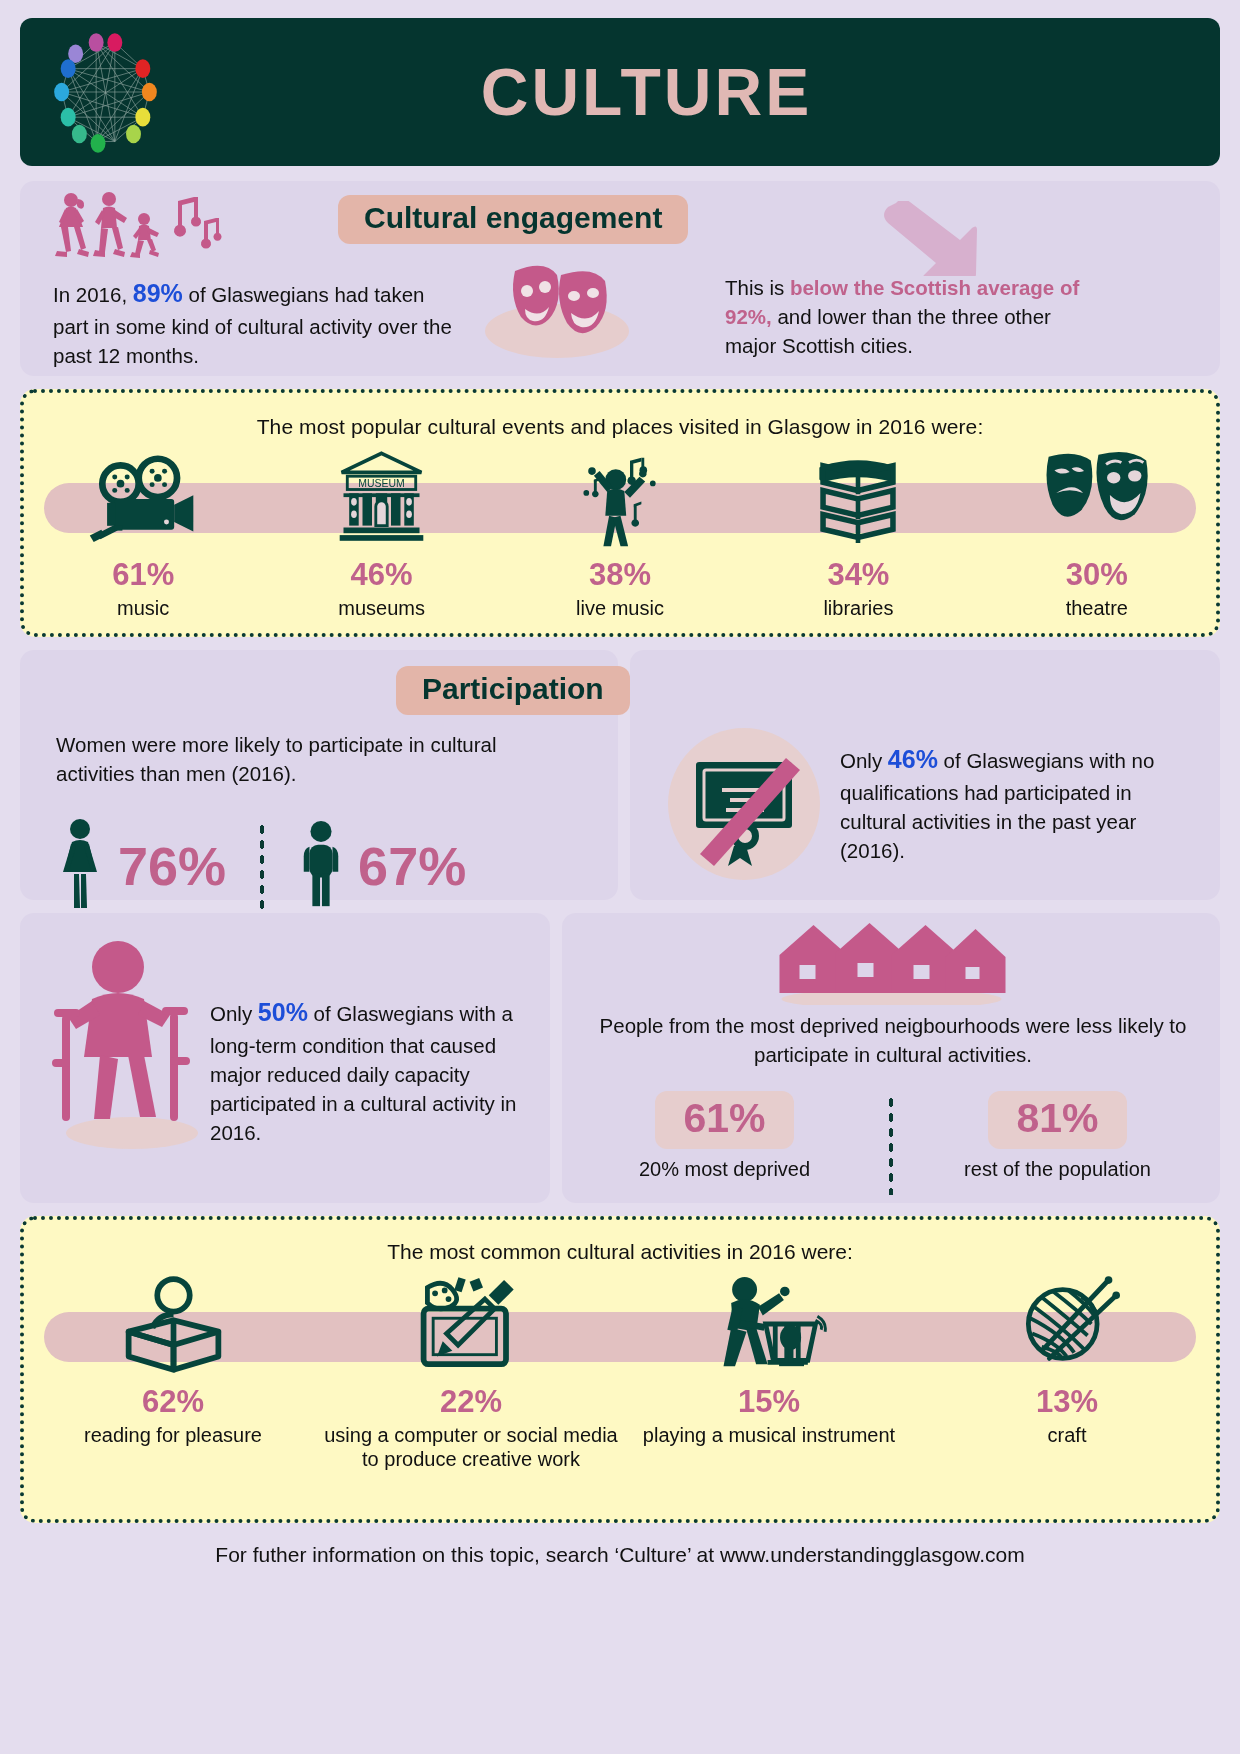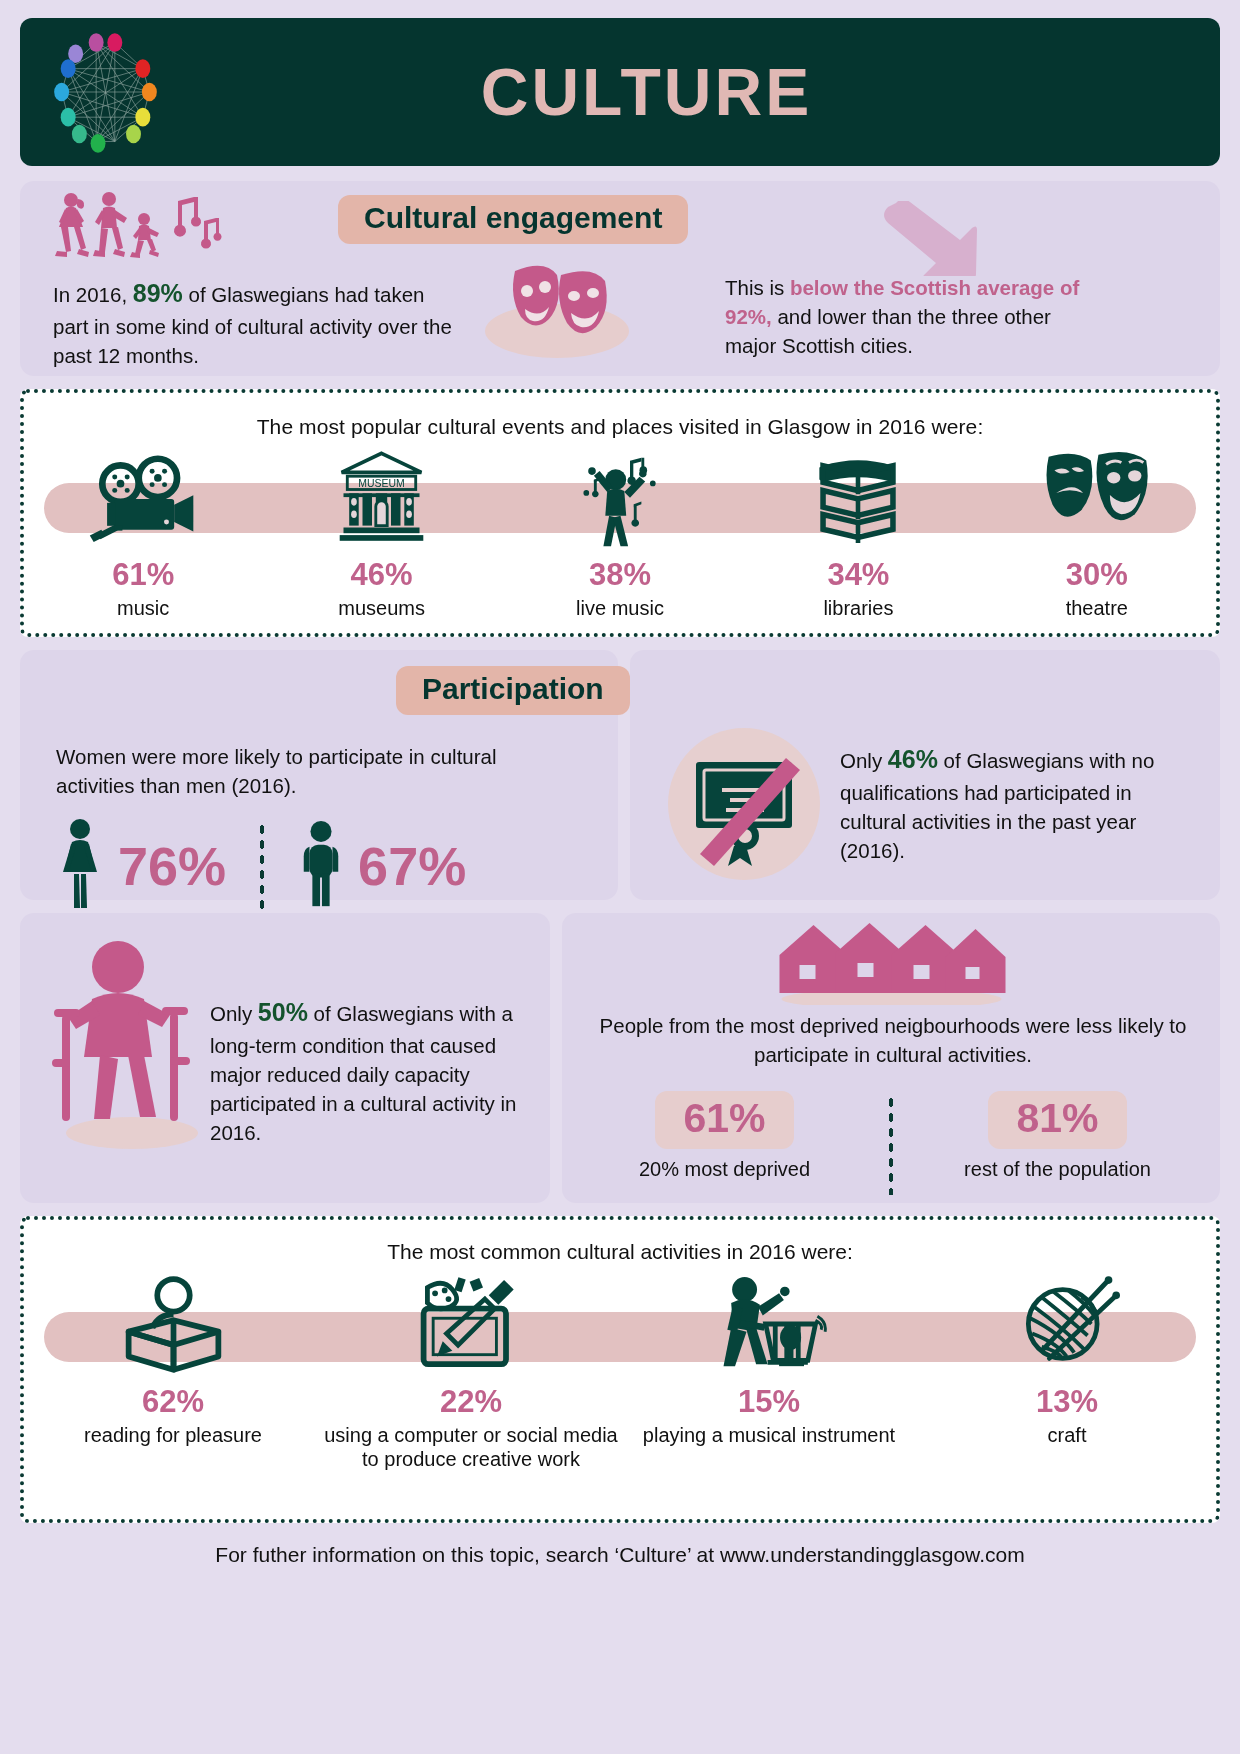--- a/index.html
+++ b/index.html
@@ -27,23 +27,23 @@
     color: #e0b8b4;
     font-size: 66px;
     font-weight: bold;
     letter-spacing: 3px;
     padding-right: 110px;
   }
 
   
   .panel { background: #ddd5ea; border-radius: 14px; position: relative; }
   .panel-dotted {
-    background: #ffffff;
+    background: #fef9c3;
     border: 4px dotted #0a3a33;
-    border-radius: 8px;
+    border-radius: 15px;
     position: relative;
   }
 
   
   .pill {
     background: #e3b5a9;
     color: #05352f;
     font-weight: bold;
     font-size: 30px;
     border-radius: 12px;
@@ -58,21 +58,21 @@
   .eng-left-text {
     position: absolute; left: 33px; top: 95px; width: 400px;
     font-size: 20.5px; line-height: 1.42; color: #111;
   }
   .eng-masks { position: absolute; left: 455px; top: 72px; width: 160px; height: 110px; }
   .eng-arrow { position: absolute; left: 860px; top: 20px; width: 115px; height: 75px; }
   .eng-right-text {
     position: absolute; left: 705px; top: 92px; width: 375px;
     font-size: 20.5px; line-height: 1.42; color: #111;
   }
-  .big { color: #14532d; font-weight: bold; font-size: 25px; }
+  .big { color: #1d4ed8; font-weight: bold; font-size: 25px; }
   .pinkbold { color: #c0628c; font-weight: bold; }
 
   
   .events { height: 248px; margin-bottom: 13px; }
   .events-title {
     text-align: center; font-size: 21px; color: #111;
     padding-top: 22px; letter-spacing: .1px;
   }
   .band {
     position: absolute; left: 20px; right: 20px; top: 90px; height: 50px;
@@ -88,21 +88,21 @@
     color: #c0628c; font-weight: bold; font-size: 31px; margin-top: 8px; line-height: 1;
   }
   .cap { font-size: 20px; color: #111; margin-top: 6px; line-height: 1.2; }
 
   
   .part-row { display: flex; gap: 12px; margin-bottom: 13px; }
   .part-left { width: 598px; height: 250px; position: relative; }
   .part-right { flex: 1 1 auto; height: 250px; position: relative; }
   .part-pill { position: absolute; top: 16px; left: 376px; z-index: 5; }
   .part-left-text {
-    position: absolute; left: 36px; top: 92px; width: 470px;
+    position: absolute; left: 36px; top: 80px; width: 470px;
     font-size: 20.5px; line-height: 1.42; color: #111;
   }
   .gender-wrap {
     position: absolute; left: 36px; top: 168px;
     display: flex; align-items: flex-end; gap: 6px;
   }
   .gender-grp { display: flex; align-items: center; gap: 14px; }
   .gender-pct { color: #c0628c; font-weight: bold; font-size: 54px; line-height: 1; }
   .vdots {
     width: 8px; height: 92px; margin: 0 26px;

